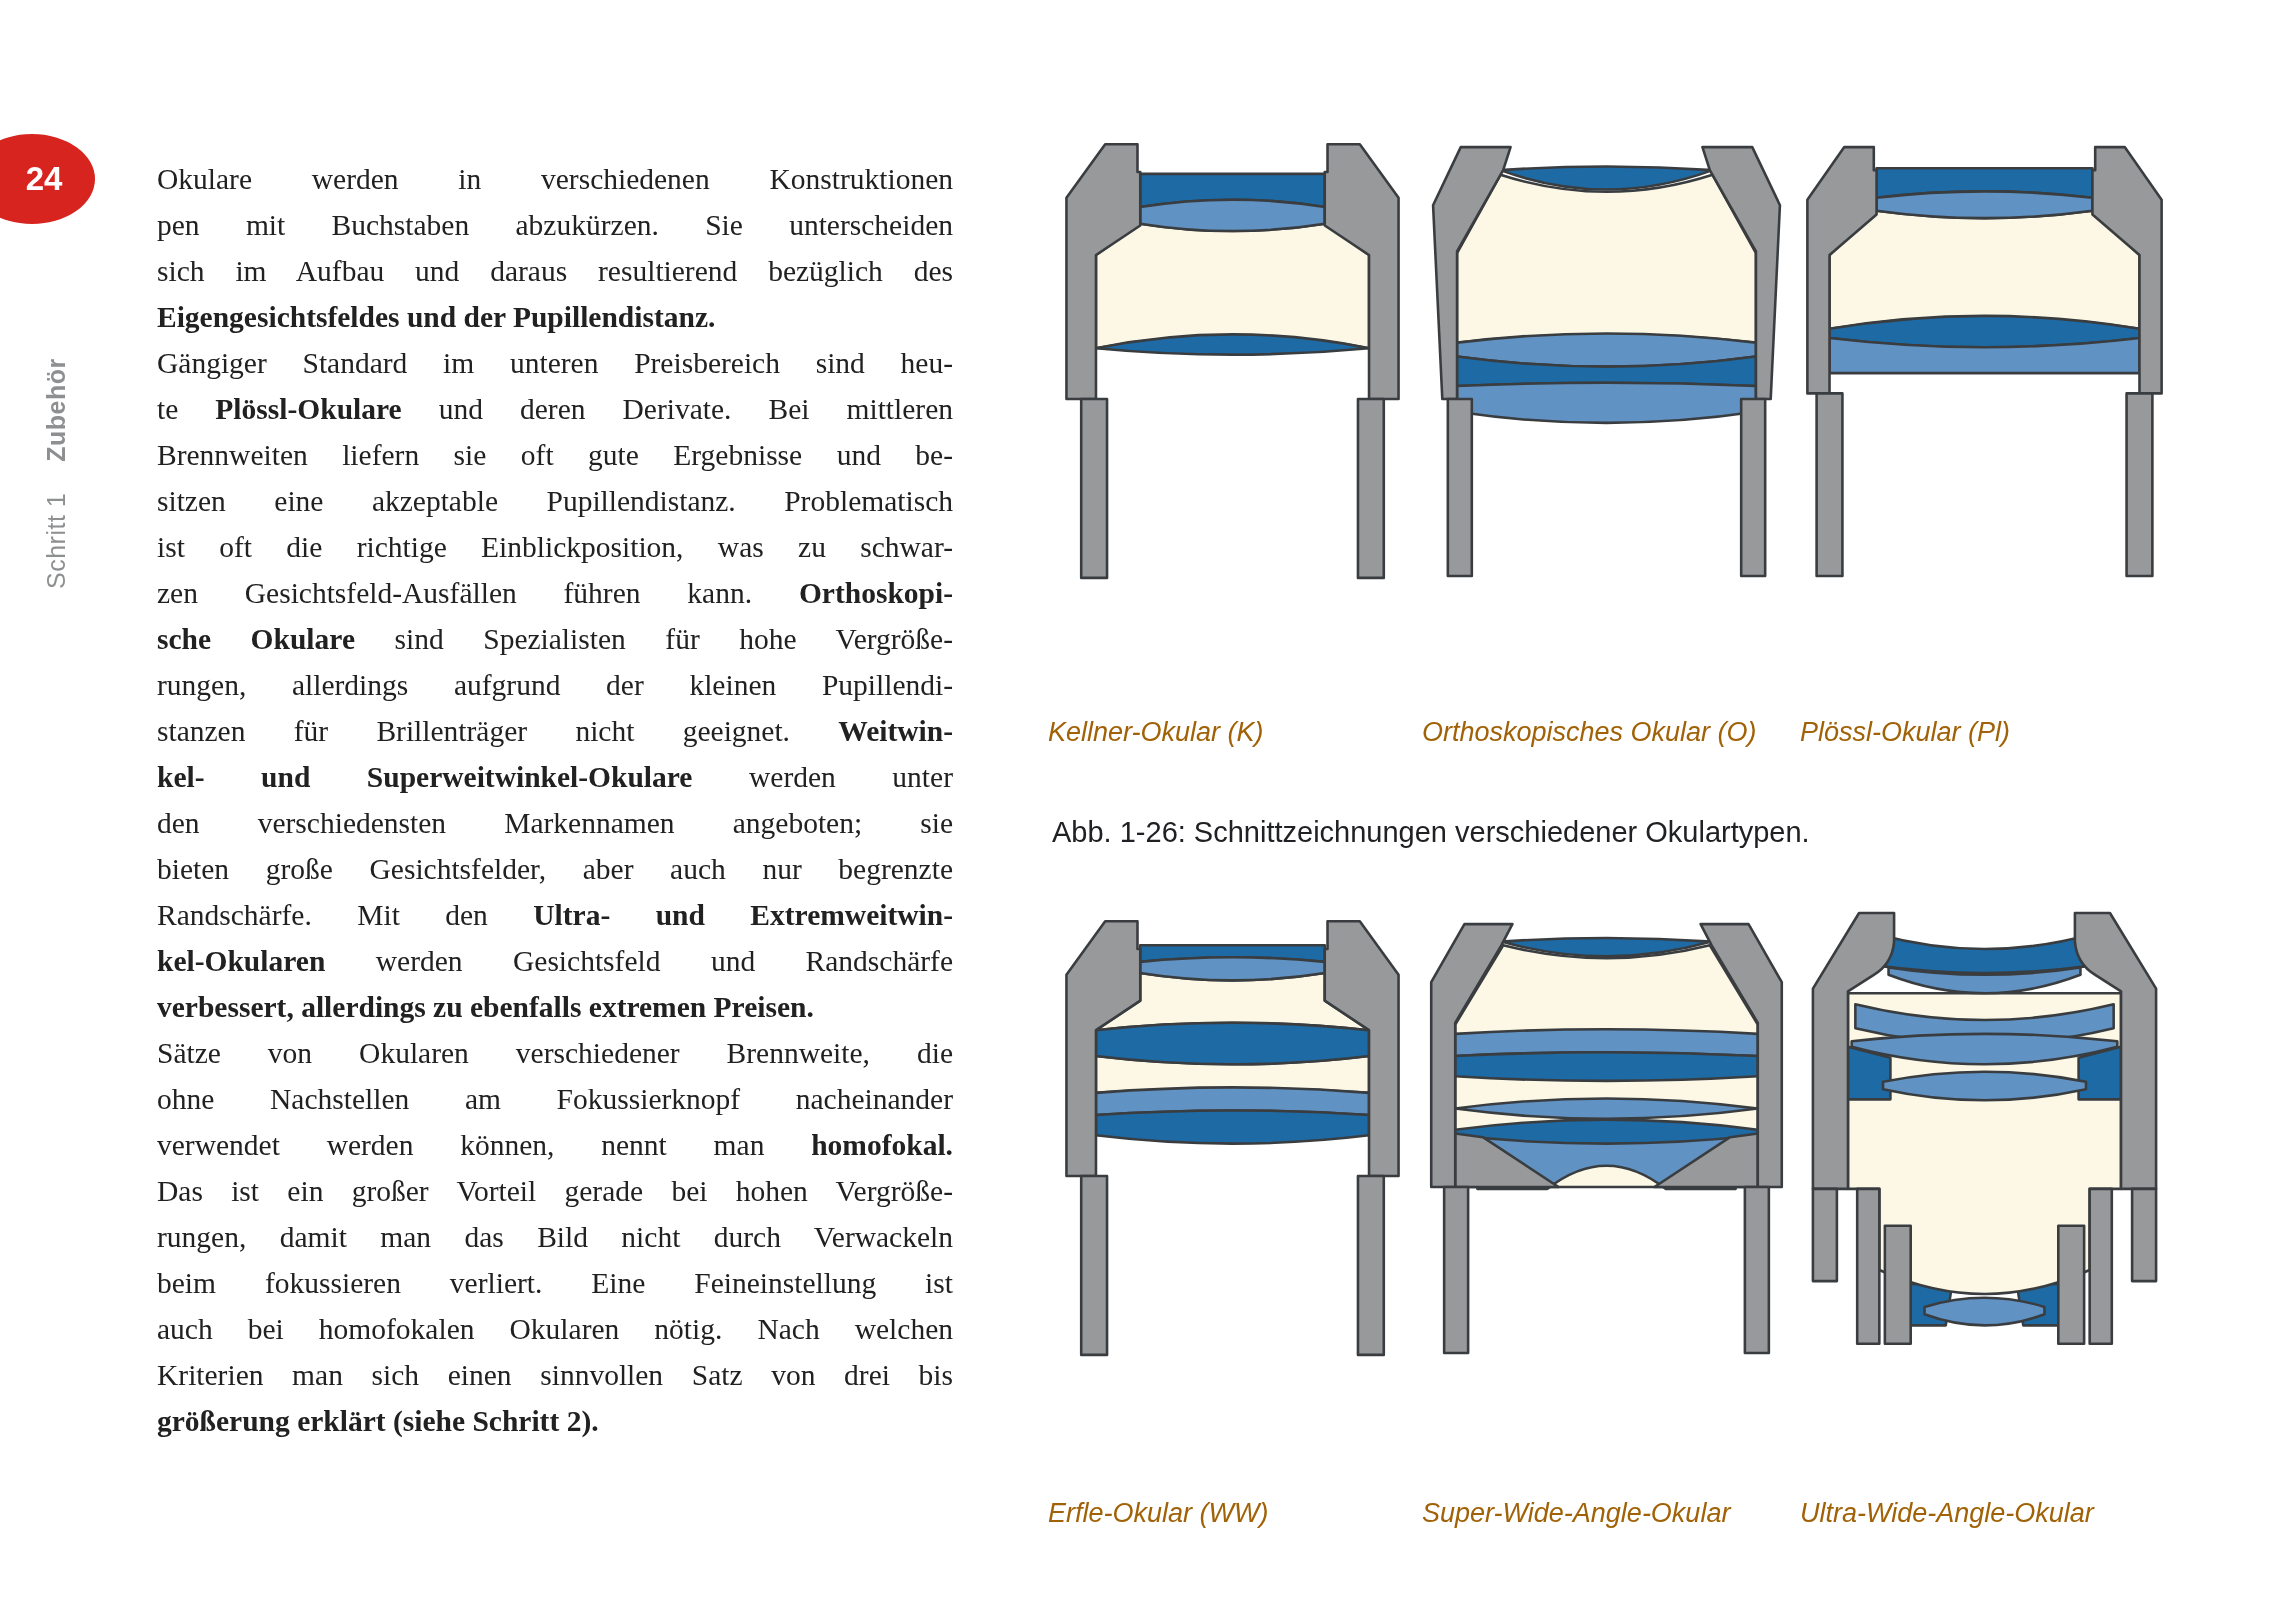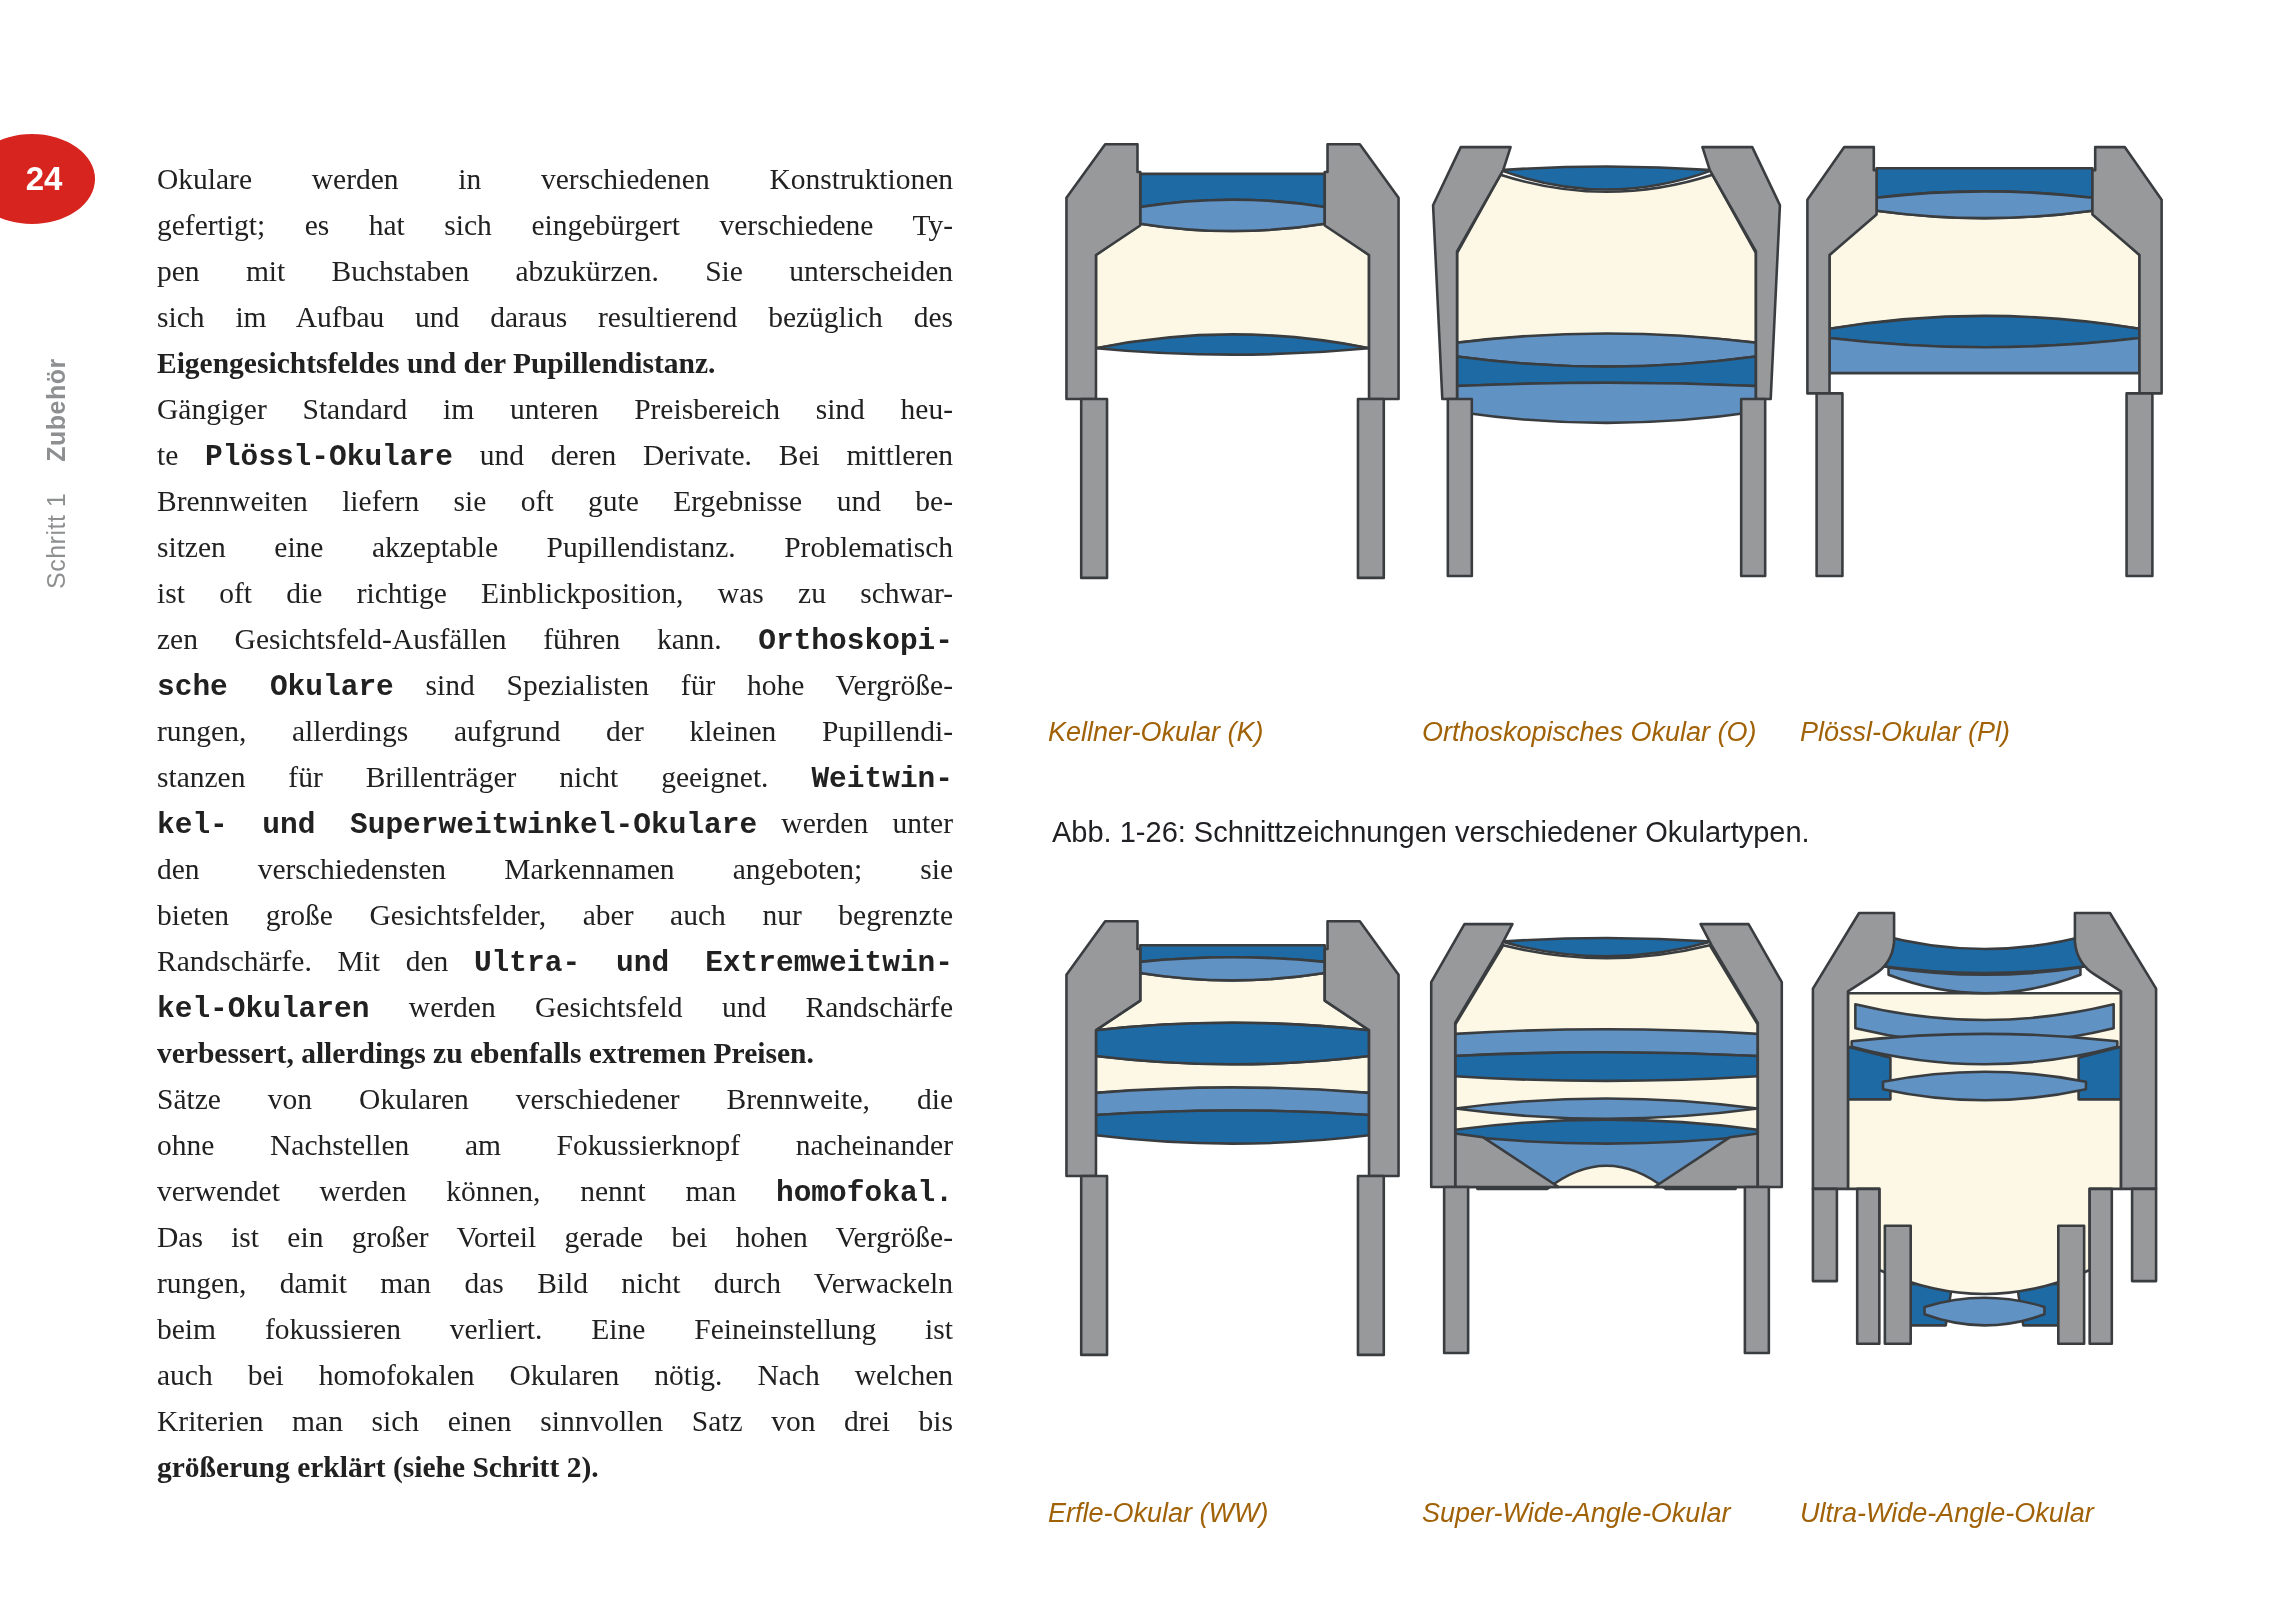--- a/index.html
+++ b/index.html
@@ -23,21 +23,21 @@
            color:var(--sidebar_text);letter-spacing:0.5px;}
   .sidebar .sep{display:inline-block;width:31px;}
   .sidebar .section{font-weight:bold;}
 
   
   .article{position:absolute;left:157px;top:124px;width:796px;font-size:29.5px;line-height:46px;}
   .article .line{text-align:justify;height:46px;overflow:hidden;}
   .article .line::after{content:"";display:inline-block;width:100%;height:0;}
   .article .line.end{text-align:left;font-weight:bold;}
   .article .line.end::after{content:none;}
-  .article .b{font-weight:bold;font-family:Liberation Mono, monospace;}
+  .article .b{font-weight:bold;}
 
   
   .fig{position:absolute;width:369px;height:572px;}
   .fig svg{display:block;width:100%;height:100%;}
   .figlabel{position:absolute;width:369px;text-align:left;
             font-family:"Liberation Sans",sans-serif;font-style:italic;font-size:27px;color:#a16207;}
   .caption{position:absolute;left:1052px;top:784px;width:1108px;
            font-family:"Liberation Sans",sans-serif;font-size:29px;color:#202124;}
 
   .hs{fill:var(--housing);stroke:var(--outline);stroke-width:2.8;stroke-linejoin:round;}
@@ -53,21 +53,20 @@
   <div class="badge">
     <span>24</span>
   </div>
 
   <div class="sidebar">
     <span class="step">Schritt 1</span><span class="sep"></span><span class="section">Zubehör</span>
   </div>
 
   <div class="article">
       <div class="line"><span>Okulare werden in verschiedenen Konstruktionen</span></div>
-      <div class="line"><span>gefertigt; es hat sich eingebürgert verschiedene Ty-</span></div>
       <div class="line"><span>pen mit Buchstaben abzukürzen. Sie unterscheiden</span></div>
       <div class="line"><span>sich im Aufbau und daraus resultierend bezüglich des</span></div>
       <div class="line end"><span>Eigengesichtsfeldes und der Pupillendistanz.</span></div>
       <div class="line"><span>Gängiger Standard im unteren Preisbereich sind heu-</span></div>
       <div class="line"><span>te </span><span class="b">Plössl-Okulare</span><span> und deren Derivate. Bei mittleren</span></div>
       <div class="line"><span>Brennweiten liefern sie oft gute Ergebnisse und be-</span></div>
       <div class="line"><span>sitzen eine akzeptable Pupillendistanz. Problematisch</span></div>
       <div class="line"><span>ist oft die richtige Einblickposition, was zu schwar-</span></div>
       <div class="line"><span>zen Gesichtsfeld-Ausfällen führen kann. </span><span class="b">Orthoskopi-</span></div>
       <div class="line"><span class="b">sche Okulare</span><span> sind Spezialisten für hohe Vergröße-</span></div>

